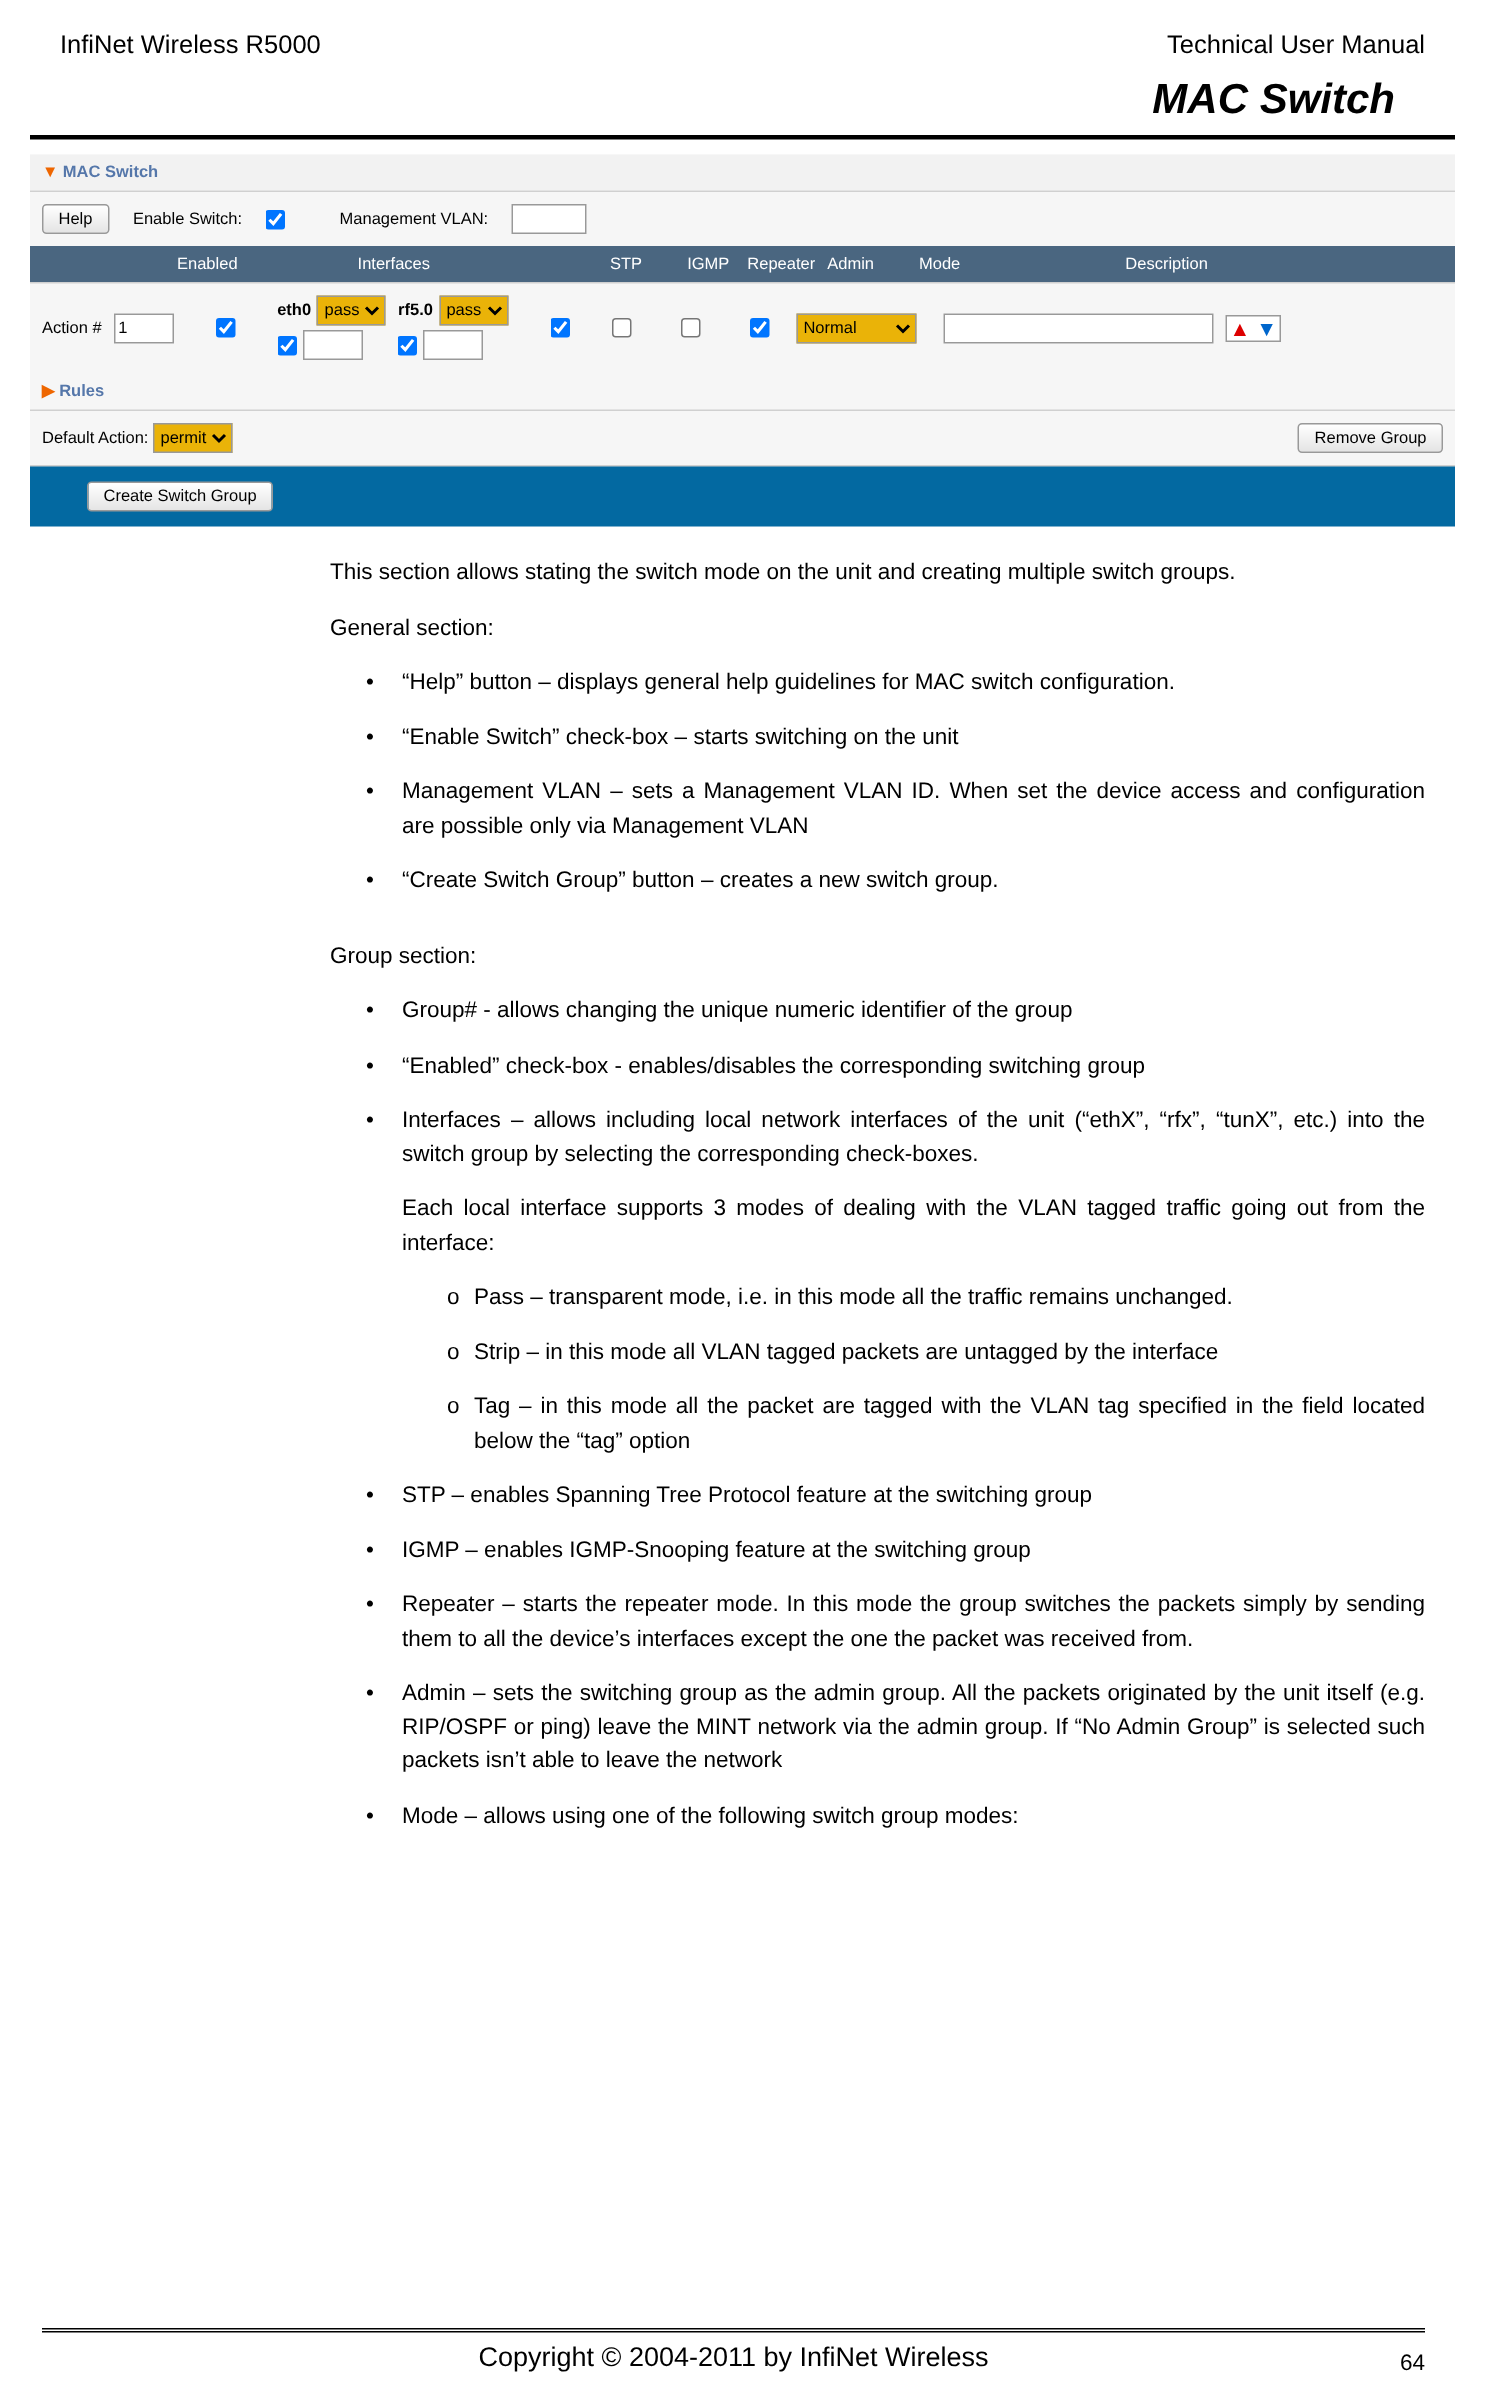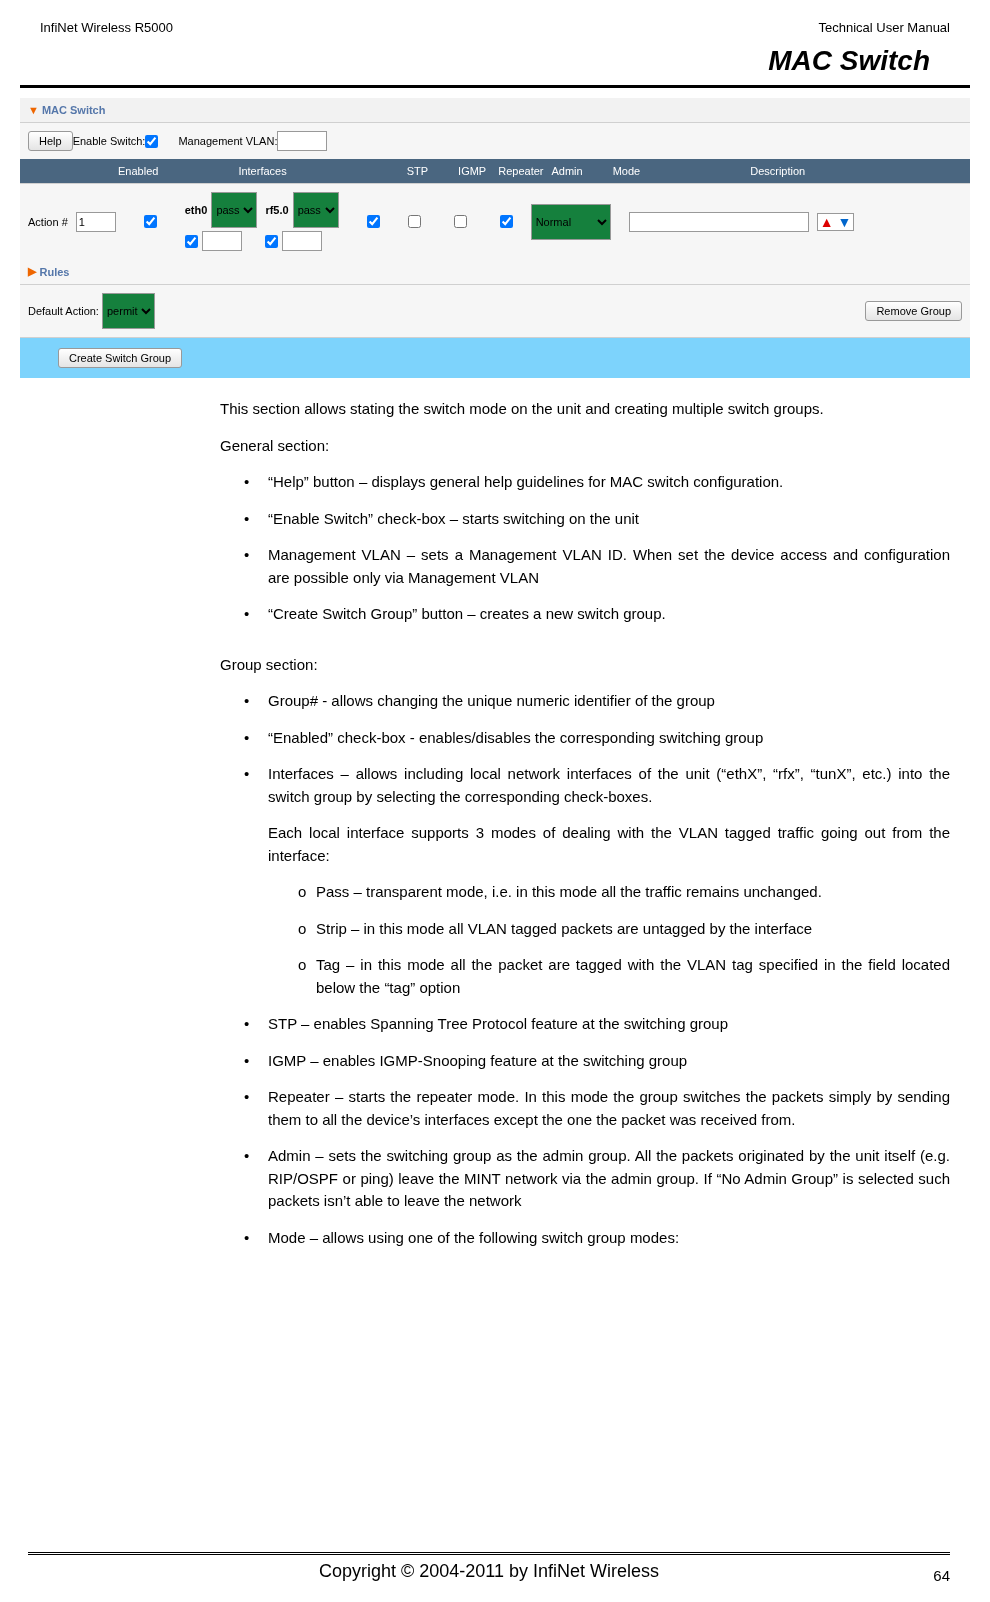--- a/index.html
+++ b/index.html
@@ -8,21 +8,21 @@
       height: 1602px;
       font-family: Verdana, Arial, sans-serif;
       background: white;
       color: #000;
       position: relative;
     }
     .page-header {
       display: flex;
       justify-content: space-between;
       padding: 20px 40px 5px 40px;
-      font-size: 13px;
+      font-size: 17px;
     }
     .section-title {
       text-align: right;
       font-size: 28px;
       font-style: italic;
       font-weight: bold;
       padding: 5px 40px 8px 40px;
       border-bottom: 3px solid #000;
       margin: 0 20px 10px 20px;
     }
@@ -42,20 +42,21 @@
     .screenshot-header .arrow {
       color: #ee6600;
       margin-right: 3px;
     }
     .panel-row {
       background: #f6f6f6;
       display: flex;
       align-items: center;
       padding: 8px;
       border-top: 1px solid #d0d0d0;
+      gap: 16px;
     }
     .btn {
       background: linear-gradient(#fff, #e4e4e4);
       border: 1px solid #999;
       border-radius: 3px;
       padding: 3px 10px;
       font-size: 11px;
       cursor: pointer;
     }
     .tbl-header {
@@ -86,23 +87,23 @@
       height: 20px;
       border: 1px solid #999;
     }
     .tiny-input {
       width: 50px;
       height: 20px;
       border: 1px solid #999;
     }
     select {
       border: 1px solid #999;
-      height: 36px;
-      font-size: 11px;
-      background: #15803d;
+      height: 20px;
+      font-size: 11px;
+      background: #eab308;
     }
     .rules-row {
       display: flex;
       align-items: center;
       padding: 6px 8px;
       color: #5577aa;
       font-weight: bold;
       background: #f6f6f6;
     }
     .rules-row .arrow { color: #ee6600; margin-right: 3px; }
@@ -252,21 +253,21 @@
     <span class="arrow">▶</span>
     <span>Rules</span>
   </div>
   <div class="action-row">
     <div>
       <span>Default Action:</span>
       <select><option>permit</option></select>
     </div>
     <button class="btn">Remove Group</button>
   </div>
-  <div style="background:#7dd3fc;padding:10px 8px;border-top:1px solid #d0d0d0;text-decoration:underline;">
+  <div style="background:#0369a1;padding:10px 8px;border-top:1px solid #d0d0d0;text-decoration:underline;">
     <button class="btn" style="margin-left:30px">Create Switch Group</button>
   </div>
 </div>
 
 <div class="body-text">
   <p>This section allows stating the switch mode on the unit and creating multiple switch groups.</p>
   <p>General section:</p>
   <ul>
     <li>“Help” button – displays general help guidelines for MAC switch configuration.</li>
     <li>“Enable Switch” check-box – starts switching on the unit</li>

